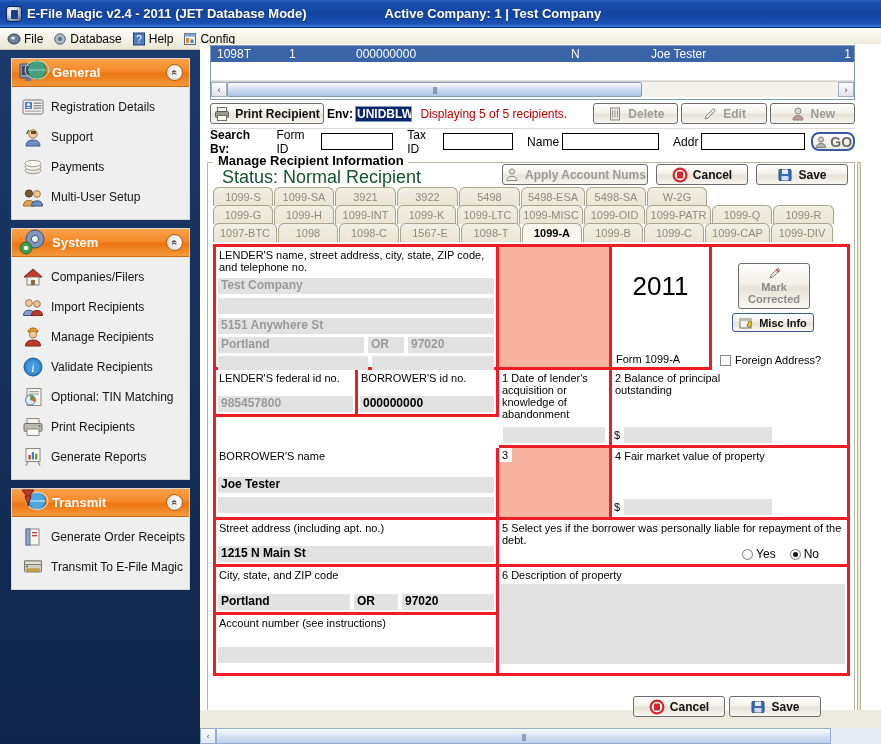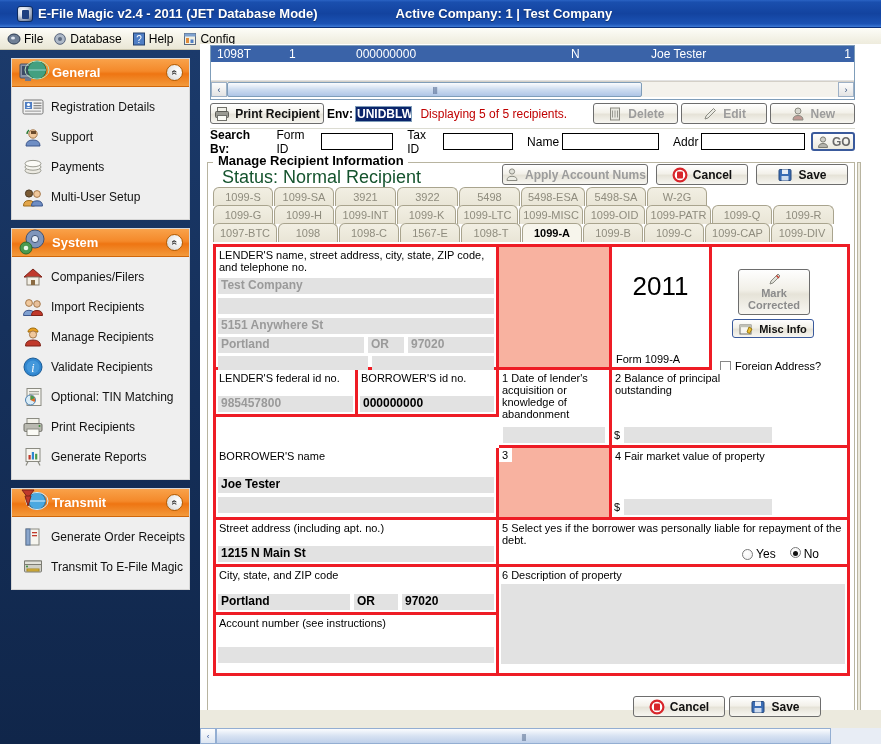--- a/index.html
+++ b/index.html
@@ -11,21 +11,21 @@
     font-size: 12px;
   }
   body { background: #f3f3ec; }
 
   
   #titlebar {
     height: 28px; width: 881px;
     background: linear-gradient(to bottom, #2a63c4 0%, #1a4fae 8%, #13439f 50%, #1b52b4 88%, #3c79d6 100%);
     color: #fff; display: flex; align-items: center;
     font-weight: bold; font-size: 13px;
-    padding-left: 17px;
+    padding-left: 6px;
     border-bottom: 1px solid #0a2f7a;
   }
   #titlebar .app-ico {
     width: 16px; height: 16px; border-radius: 3px;
     background: radial-gradient(circle at 35% 30%, #ffffff 0%, #cfd8e8 40%, #4a5a78 100%);
     border: 1px solid #0d2a5e; margin-right: 5px; position: relative;
   }
   #titlebar .app-ico::after {
     content:""; position:absolute; left:4px; top:3px; width:7px; height:9px;
     background:#1d3f80; border-radius:1px;
@@ -138,23 +138,23 @@
   }
   #searchrow .sb-lab { font-weight: bold; font-size: 12px; margin-right: 6px; }
   #searchrow .f-lab { font-size: 12px; margin-right: 3px; }
   .tinput {
     border: 1px solid #000; background: #fff; height: 17px; font-size: 11px;
     padding: 0 2px; font-family: "Liberation Sans", sans-serif;
   }
   .go-btn {
     width: 45px; height: 19px; margin-left: 6px;
     background: linear-gradient(to bottom,#fdfdfd,#eceade);
-    border: 2px solid #3a5a9c; border-radius: 3px;
+    border: 2px solid #3a5a9c; border-radius: 8px;
     display: flex; align-items: center; justify-content: center;
-    font-size: 12px; font-weight: bold; color: #6a6a6a; cursor: pointer;
+    font-size: 14px; font-weight: bold; color: #6a6a6a; cursor: pointer;
   }
 
   
   #groupbox {
     position: absolute; left: 7px; top: 118px; width: 648px; height: 580px;
     border: 1px solid #b8b4a0; border-top: none;
   }
   #gb-legend {
     position: absolute; left: 6px; top: -9px; background: #fff;
     padding: 0 4px; font-size: 13px; font-weight: bold; color: #000;
@@ -679,21 +679,21 @@
         </div>
       </div>
 
       <div class="fcell pink bR bB" style="left:283px; top:0; width:113px; height:123px;"></div>
 
       <div class="fcell bR bB" style="left:396px; top:0; width:100px; height:123px;">
         <div class="yeartxt">2011</div>
         <div class="formno">Form 1099-A</div>
       </div>
 
-      <div class="fcell bB" style="left:496px; top:12px; width:135px; height:123px;">
+      <div class="fcell bB" style="left:496px; top:6px; width:135px; height:123px;">
         <div class="mark-btn" style="left:26px; top:10px;">
           <span style="position:absolute;left:28px;top:2px;width:16px;height:15px">
             <svg width="16" height="15" viewBox="0 0 16 15">
                 <path d="M3 12 L4 9 L11 2 L13 4 L6 11 z" fill="#e2e2da" stroke="#8b8b82"></path>
                 <path d="M9.5 3.5 L12 6" stroke="#c0392b" stroke-width="1.5"></path>
               </svg>
           </span>
           <span>Mark Corrected</span>
         </div>
         <div class="misc-btn" style="left:20px; top:60px;">
@@ -760,21 +760,21 @@
         <div class="fval" style="margin-top:12px">1215 N Main St</div>
       </div>
 
       <div class="fcell bB" style="left:283px; top:273px; width:348px; height:47px;">
         <div class="flab">5 Select yes if the borrower was personally liable for repayment of the debt.</div>
         <div style="position:absolute; right:28px; bottom:3px; display:flex; align-items:center; gap:14px;">
           <span style="display:flex;align-items:center">
             <span class="radio"></span>
             <span>Yes</span>
           </span>
-          <span style="display:flex;align-items:flex-start">
+          <span style="display:flex;align-items:center">
             <span class="radio on"></span>
             <span>No</span>
           </span>
         </div>
       </div>
 
       <div class="fcell bR bB" style="left:0; top:320px; width:283px; height:48px;">
         <div class="flab">City, state, and ZIP code</div>
         <div style="display:flex; margin-top:13px">
           <div class="fval" style="flex:1">Portland</div>

